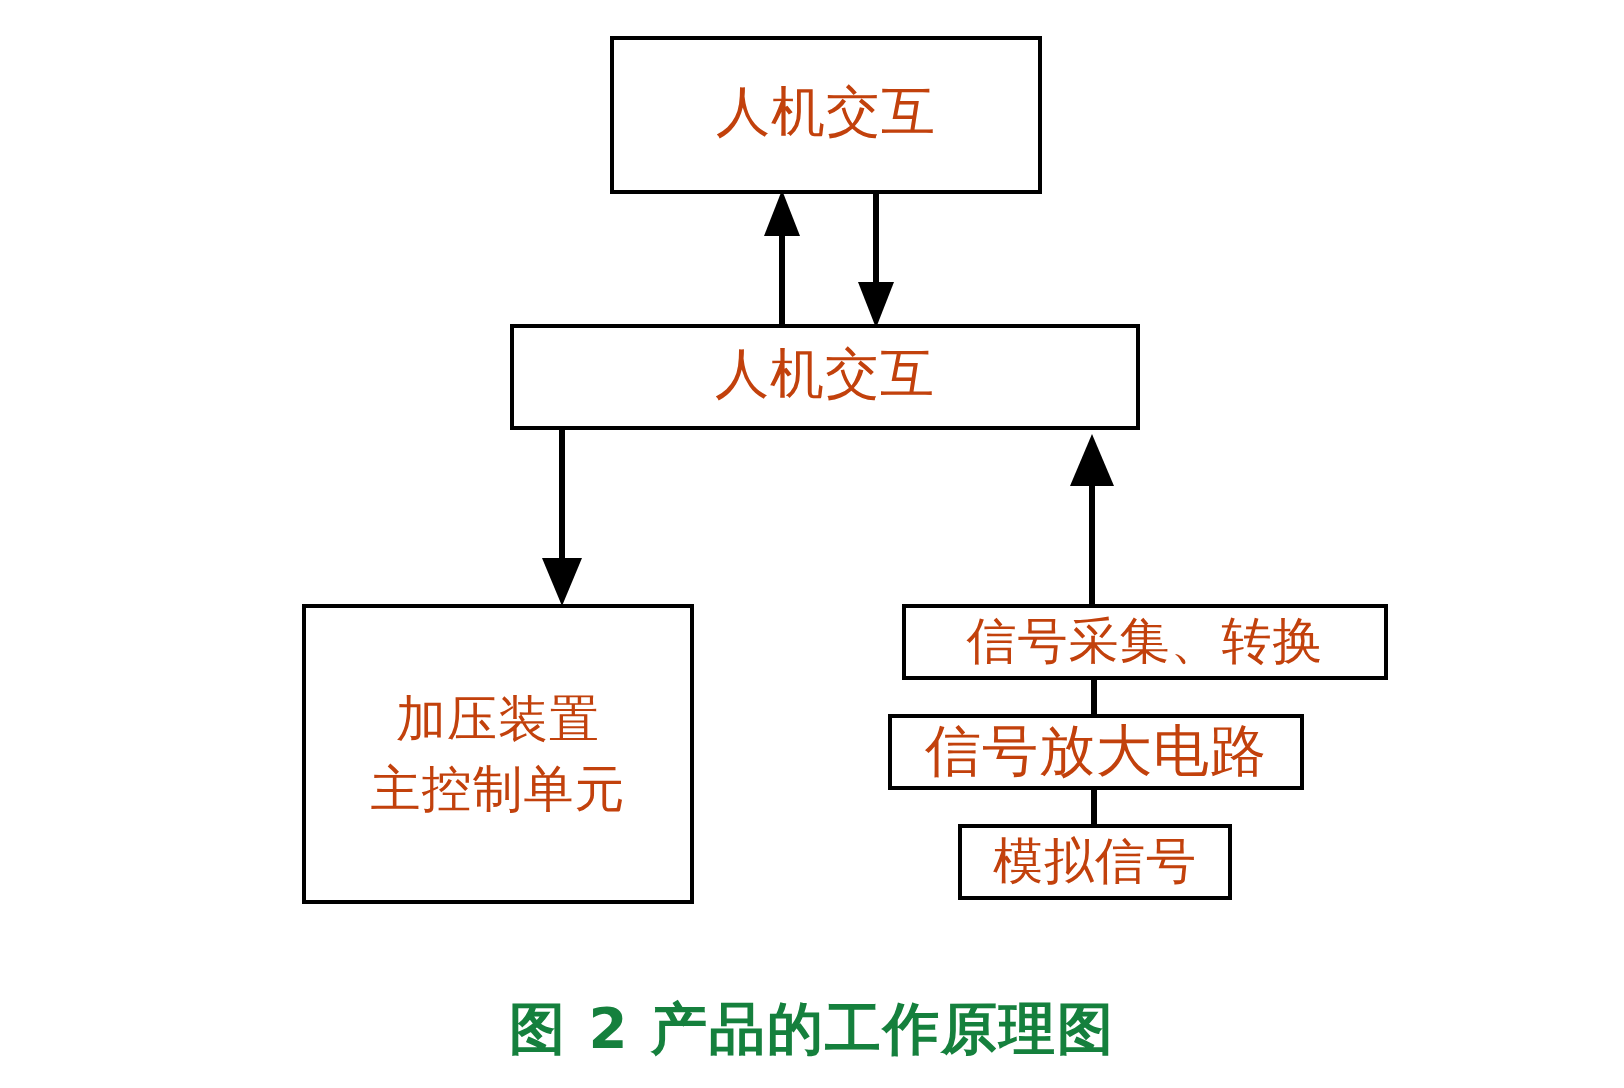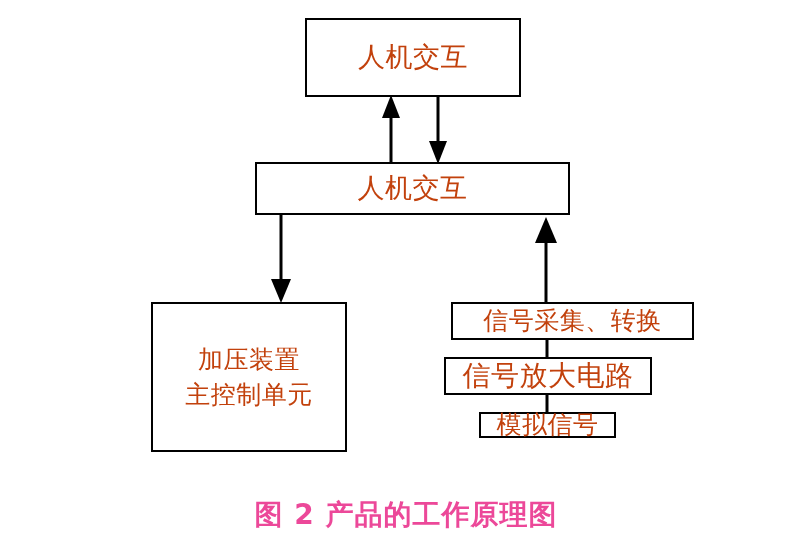--- a/index.html
+++ b/index.html
@@ -70,40 +70,40 @@
     left: 444px;
     top: 357px;
     width: 208px;
     height: 38px;
     font-size: 28px;
   }
   #node-analog {
     left: 479px;
     top: 412px;
     width: 137px;
-    height: 26px;
+    height: 38px;
     font-size: 25px;
   }
   #edges {
     position: absolute;
     left: 0;
     top: 0;
     width: 812px;
     height: 544px;
     pointer-events: none;
   }
   #caption {
     position: absolute;
     left: 0;
     top: 496px;
     width: 812px;
     text-align: center;
     font-size: 28px;
     font-weight: bold;
-    color: #ec4899;
+    color: #15803d;
     letter-spacing: 1px;
   }
 </style>
 </head>
 <body>
 
 <div id="canvas">
 
   <svg id="edges" viewBox="0 0 812 544" width="812" height="544" xmlns="http://www.w3.org/2000/svg">
 

